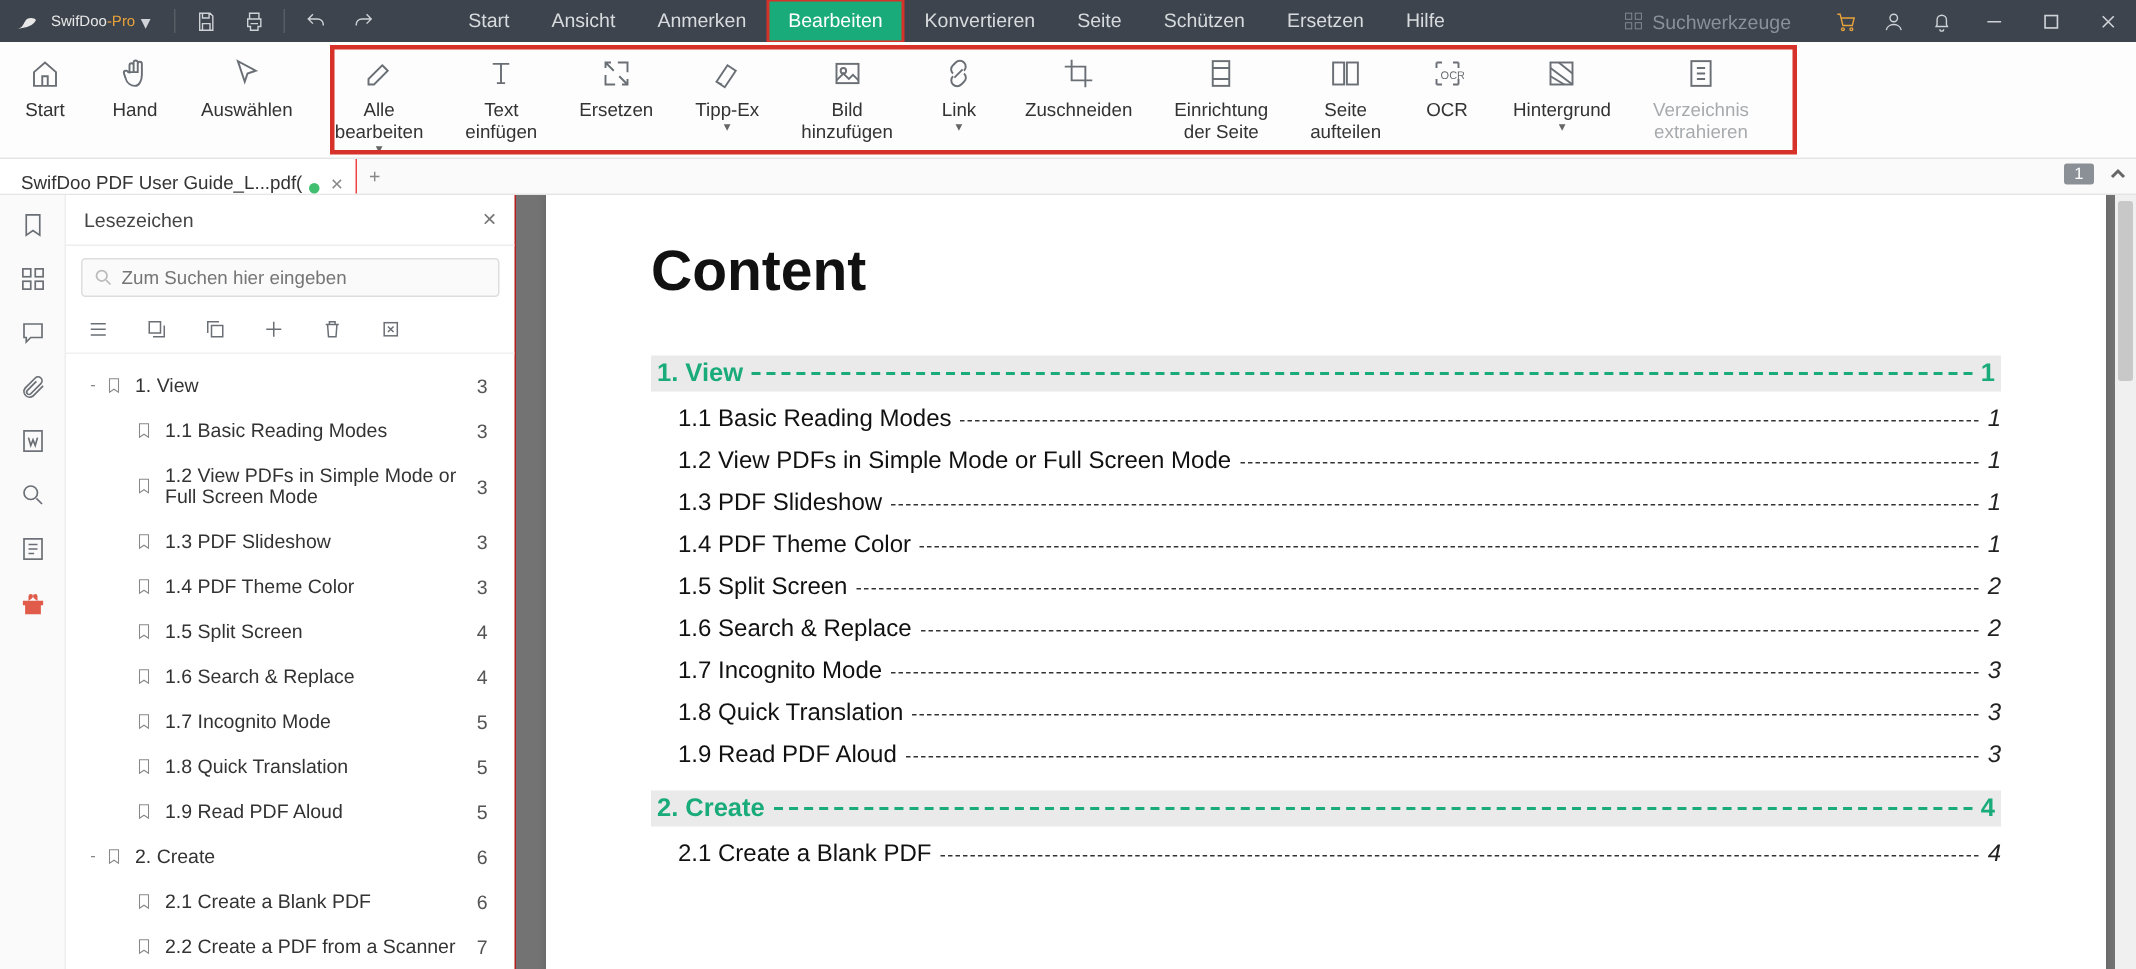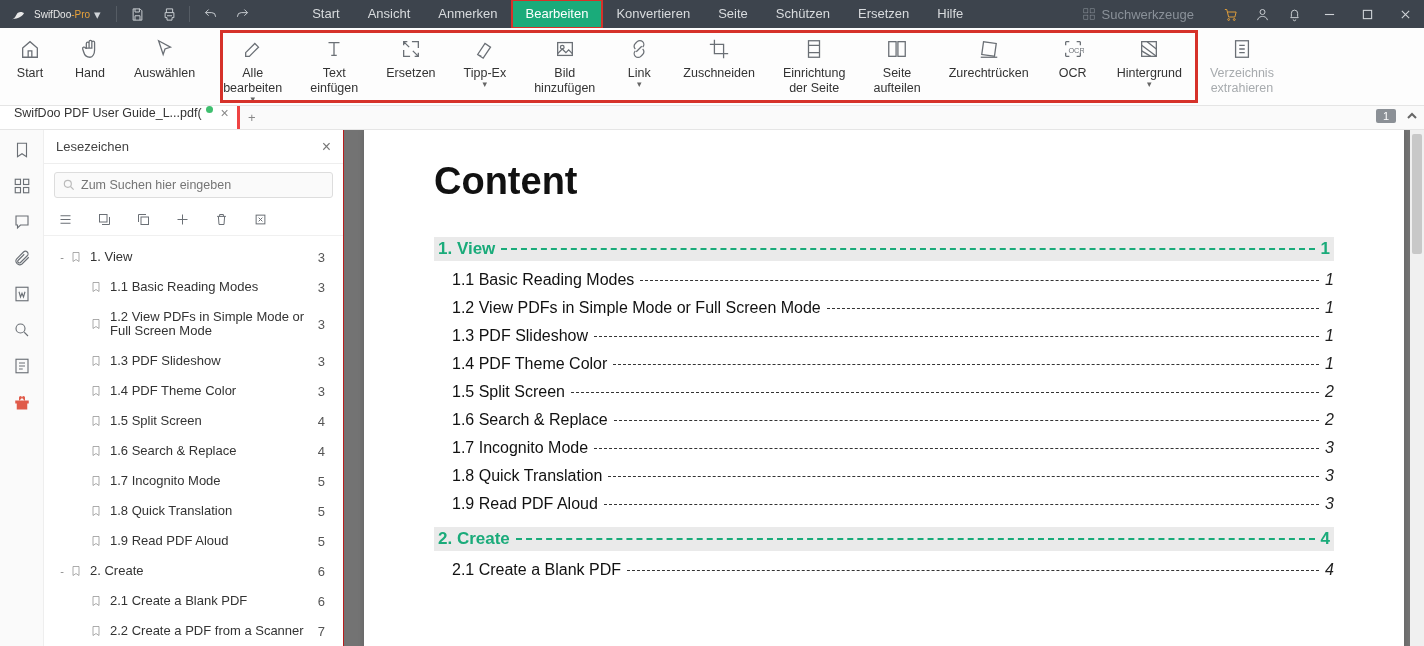--- a/index.html
+++ b/index.html
@@ -23,21 +23,21 @@
 .win-btn svg{width:11px;height:11px;stroke:#cfd3d7;fill:none;stroke-width:1.2}
 .ribbon{height:78px;background:#fdfdfd;border-bottom:1px solid #e5e5e5;display:flex;position:relative}
 .ribbon-group{display:flex;flex-direction:column;align-items:center;justify-content:flex-start;padding:8px 14px 0;cursor:pointer;min-width:60px}
 .ribbon-group.static{flex:0 0 auto}
 .ribbon-icon{height:26px;display:flex;align-items:center;justify-content:center;margin-bottom:4px}
 .ribbon-icon svg{width:22px;height:22px;stroke:#6a6f75;fill:none;stroke-width:1.4}
 .ribbon-label{font-size:12.5px;color:#333;text-align:center;line-height:15px;white-space:pre-line}
 .ribbon-label.dim{color:#a7abae}
 .ribbon-highlight{position:absolute;top:2px;left:220px;width:978px;height:73px;border:3px solid #d6322a;pointer-events:none}
 .tabstrip{height:24px;background:#fafafa;border-bottom:1px solid #e5e5e5;display:flex;align-items:stretch;position:relative}
-.doc-tab{display:flex;align-items:flex-start;padding:0 8px 0 14px;border-right:3px solid #ef4444;font-size:12.5px;color:#333;cursor:pointer;background:#fff}
+.doc-tab{display:flex;align-items:flex-end;padding:0 8px 0 14px;border-right:1px solid #ef4444;font-size:12.5px;color:#333;cursor:pointer;background:#fff}
 .doc-tab .dot{width:7px;height:7px;border-radius:50%;background:#3fbf6f;margin-left:4px}
 .doc-tab .close{margin-left:8px;color:#888;font-size:14px;line-height:1;cursor:pointer}
 .add-tab{width:24px;display:flex;align-items:center;justify-content:center;color:#888;cursor:pointer}
 .page-badge{position:absolute;right:28px;top:3px;background:#8b9096;color:#fff;font-size:11px;padding:1px 7px;border-radius:2px}
 .chev-up{position:absolute;right:6px;top:4px;cursor:pointer}
 .chev-up svg{width:12px;height:12px;stroke:#666;fill:none;stroke-width:2}
 .workarea{display:flex;height:516px}
 .iconbar{width:44px;background:#fafafa;border-right:1px solid #eee;display:flex;flex-direction:column;align-items:center;padding-top:10px;gap:16px}
 .iconbar .ib{width:20px;height:20px;cursor:pointer;display:flex;align-items:center;justify-content:center}
 .iconbar .ib svg{width:18px;height:18px;stroke:#6a6f75;fill:none;stroke-width:1.5}
@@ -273,29 +273,20 @@
             <rect x="3" y="4" width="8" height="16"></rect>
             <rect x="13" y="4" width="8" height="16"></rect>
           </svg>
         </div>
         <div class="ribbon-label">Seite
 aufteilen</div>
       </div>
       <div class="ribbon-group">
         <div class="ribbon-icon">
           <svg viewBox="0 0 24 24">
-            <rect x="5" y="5" width="14" height="14" transform="rotate(8 12 12)"></rect>
-            <path d="M3 21h18"></path>
-          </svg>
-        </div>
-        <div class="ribbon-label">Zurechtrücken</div>
-      </div>
-      <div class="ribbon-group">
-        <div class="ribbon-icon">
-          <svg viewBox="0 0 24 24">
             <path d="M4 4h4M4 4v4M20 4h-4M20 4v4M4 20h4M4 20v-4M20 20h-4M20 20v-4"></path>
             <text x="7" y="16" font-size="8" fill="#6a6f75" stroke="none">OCR</text>
           </svg>
         </div>
         <div class="ribbon-label">OCR</div>
       </div>
       <div class="ribbon-group">
         <div class="ribbon-icon">
           <svg viewBox="0 0 24 24">
             <rect x="4" y="4" width="16" height="16"></rect>

